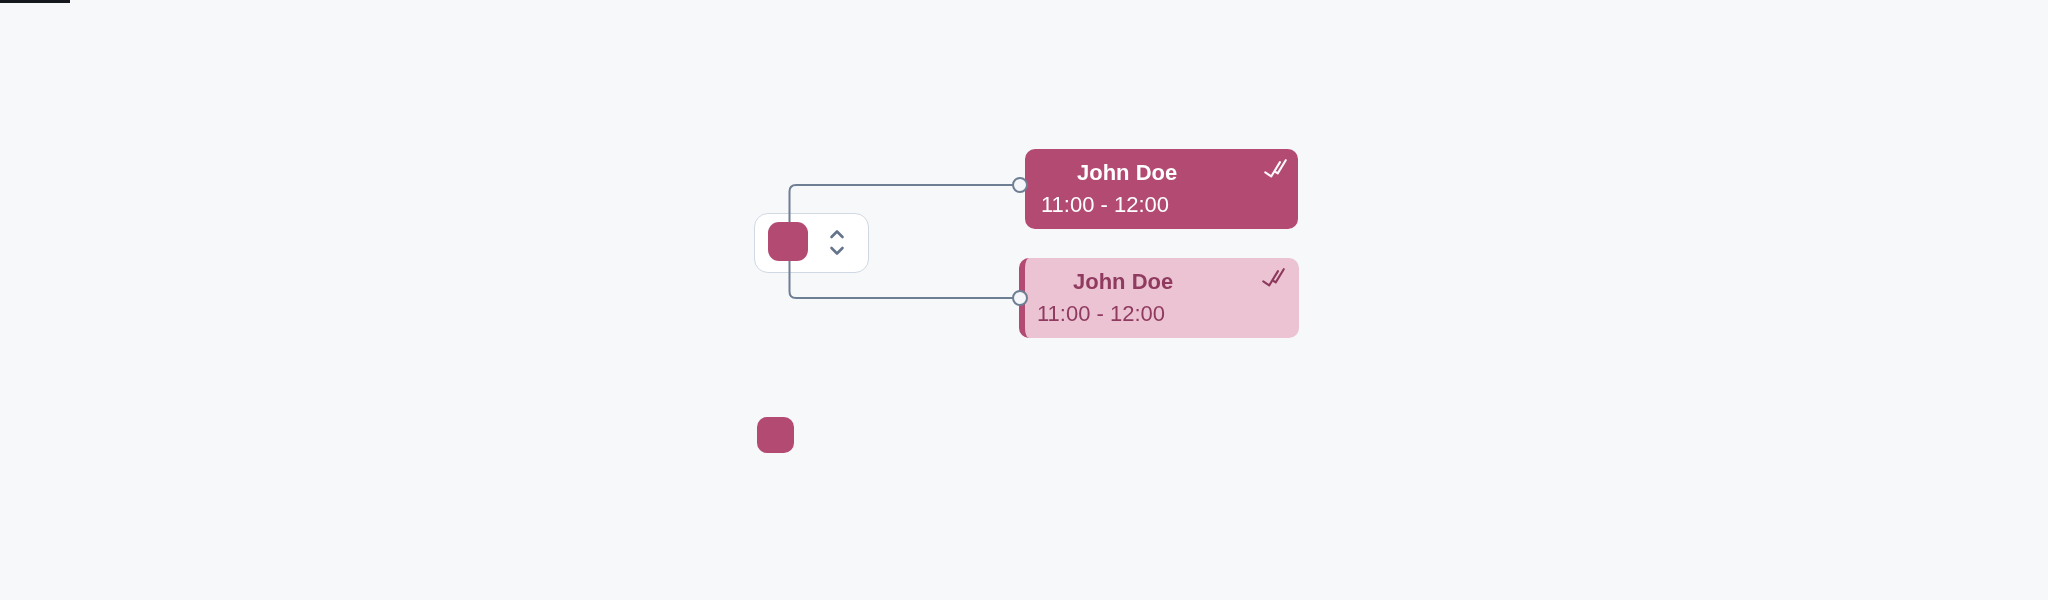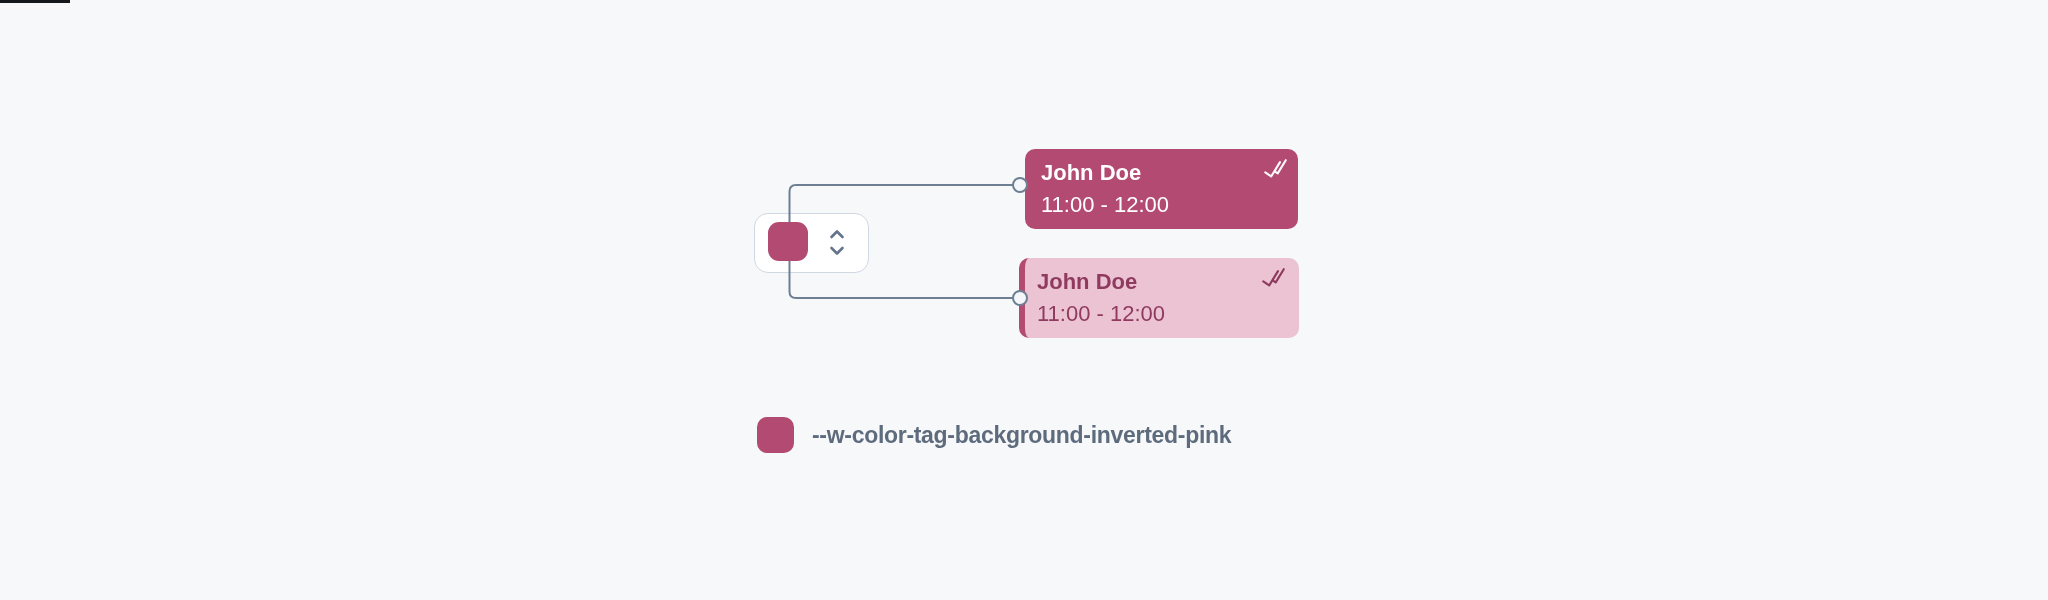--- a/index.html
+++ b/index.html
@@ -46,21 +46,21 @@
     background: #f4f6f9; border: 2.5px solid #6e7e93; z-index: 4;
   }
   .port-1 { left: 1012px; top: 177px; }
   .port-2 { left: 1012px; top: 290px; }
 
   
   .card {
     position: absolute; border-radius: 10px; z-index: 2;
     padding: 8px 16px; line-height: 32px; font-size: 22px;
   }
-  .card .title { font-weight: 700; }
+  .card .title { font-weight: 700; margin-left: 36px; }
   .card-inverted {
     left: 1025px; top: 149px; width: 273px; height: 80px;
     background: #b34a72; color: #ffffff;
   }
   .card-default {
     left: 1019px; top: 258px; width: 280px; height: 80px;
     background: #ebc3d3; color: #8f3a5e;
     border-left: 6px solid #b34a72;
     padding-left: 12px;
   }
@@ -122,16 +122,15 @@
     <div class="title">John Doe</div>
     <div class="time">11:00 - 12:00</div>
     <svg class="check" width="26" height="20" viewBox="0 0 28 20">
       <path d="M2 11.5 L7.5 17 L19.5 3.5" stroke="#8d3a5c" stroke-width="2.3" fill="none" stroke-linecap="round" stroke-linejoin="round"></path>
       <path d="M12.5 12.5 L15 15 L26 2.5" stroke="#8d3a5c" stroke-width="2.3" fill="none" stroke-linecap="round" stroke-linejoin="round"></path>
     </svg>
   </div>
 
   <div class="legend">
     <div class="legend-swatch"></div>
-    <div class="legend-label">--w-color-tag-background-inverted-pink</div>
   </div>
 
 </div>
 
 </body></html>

